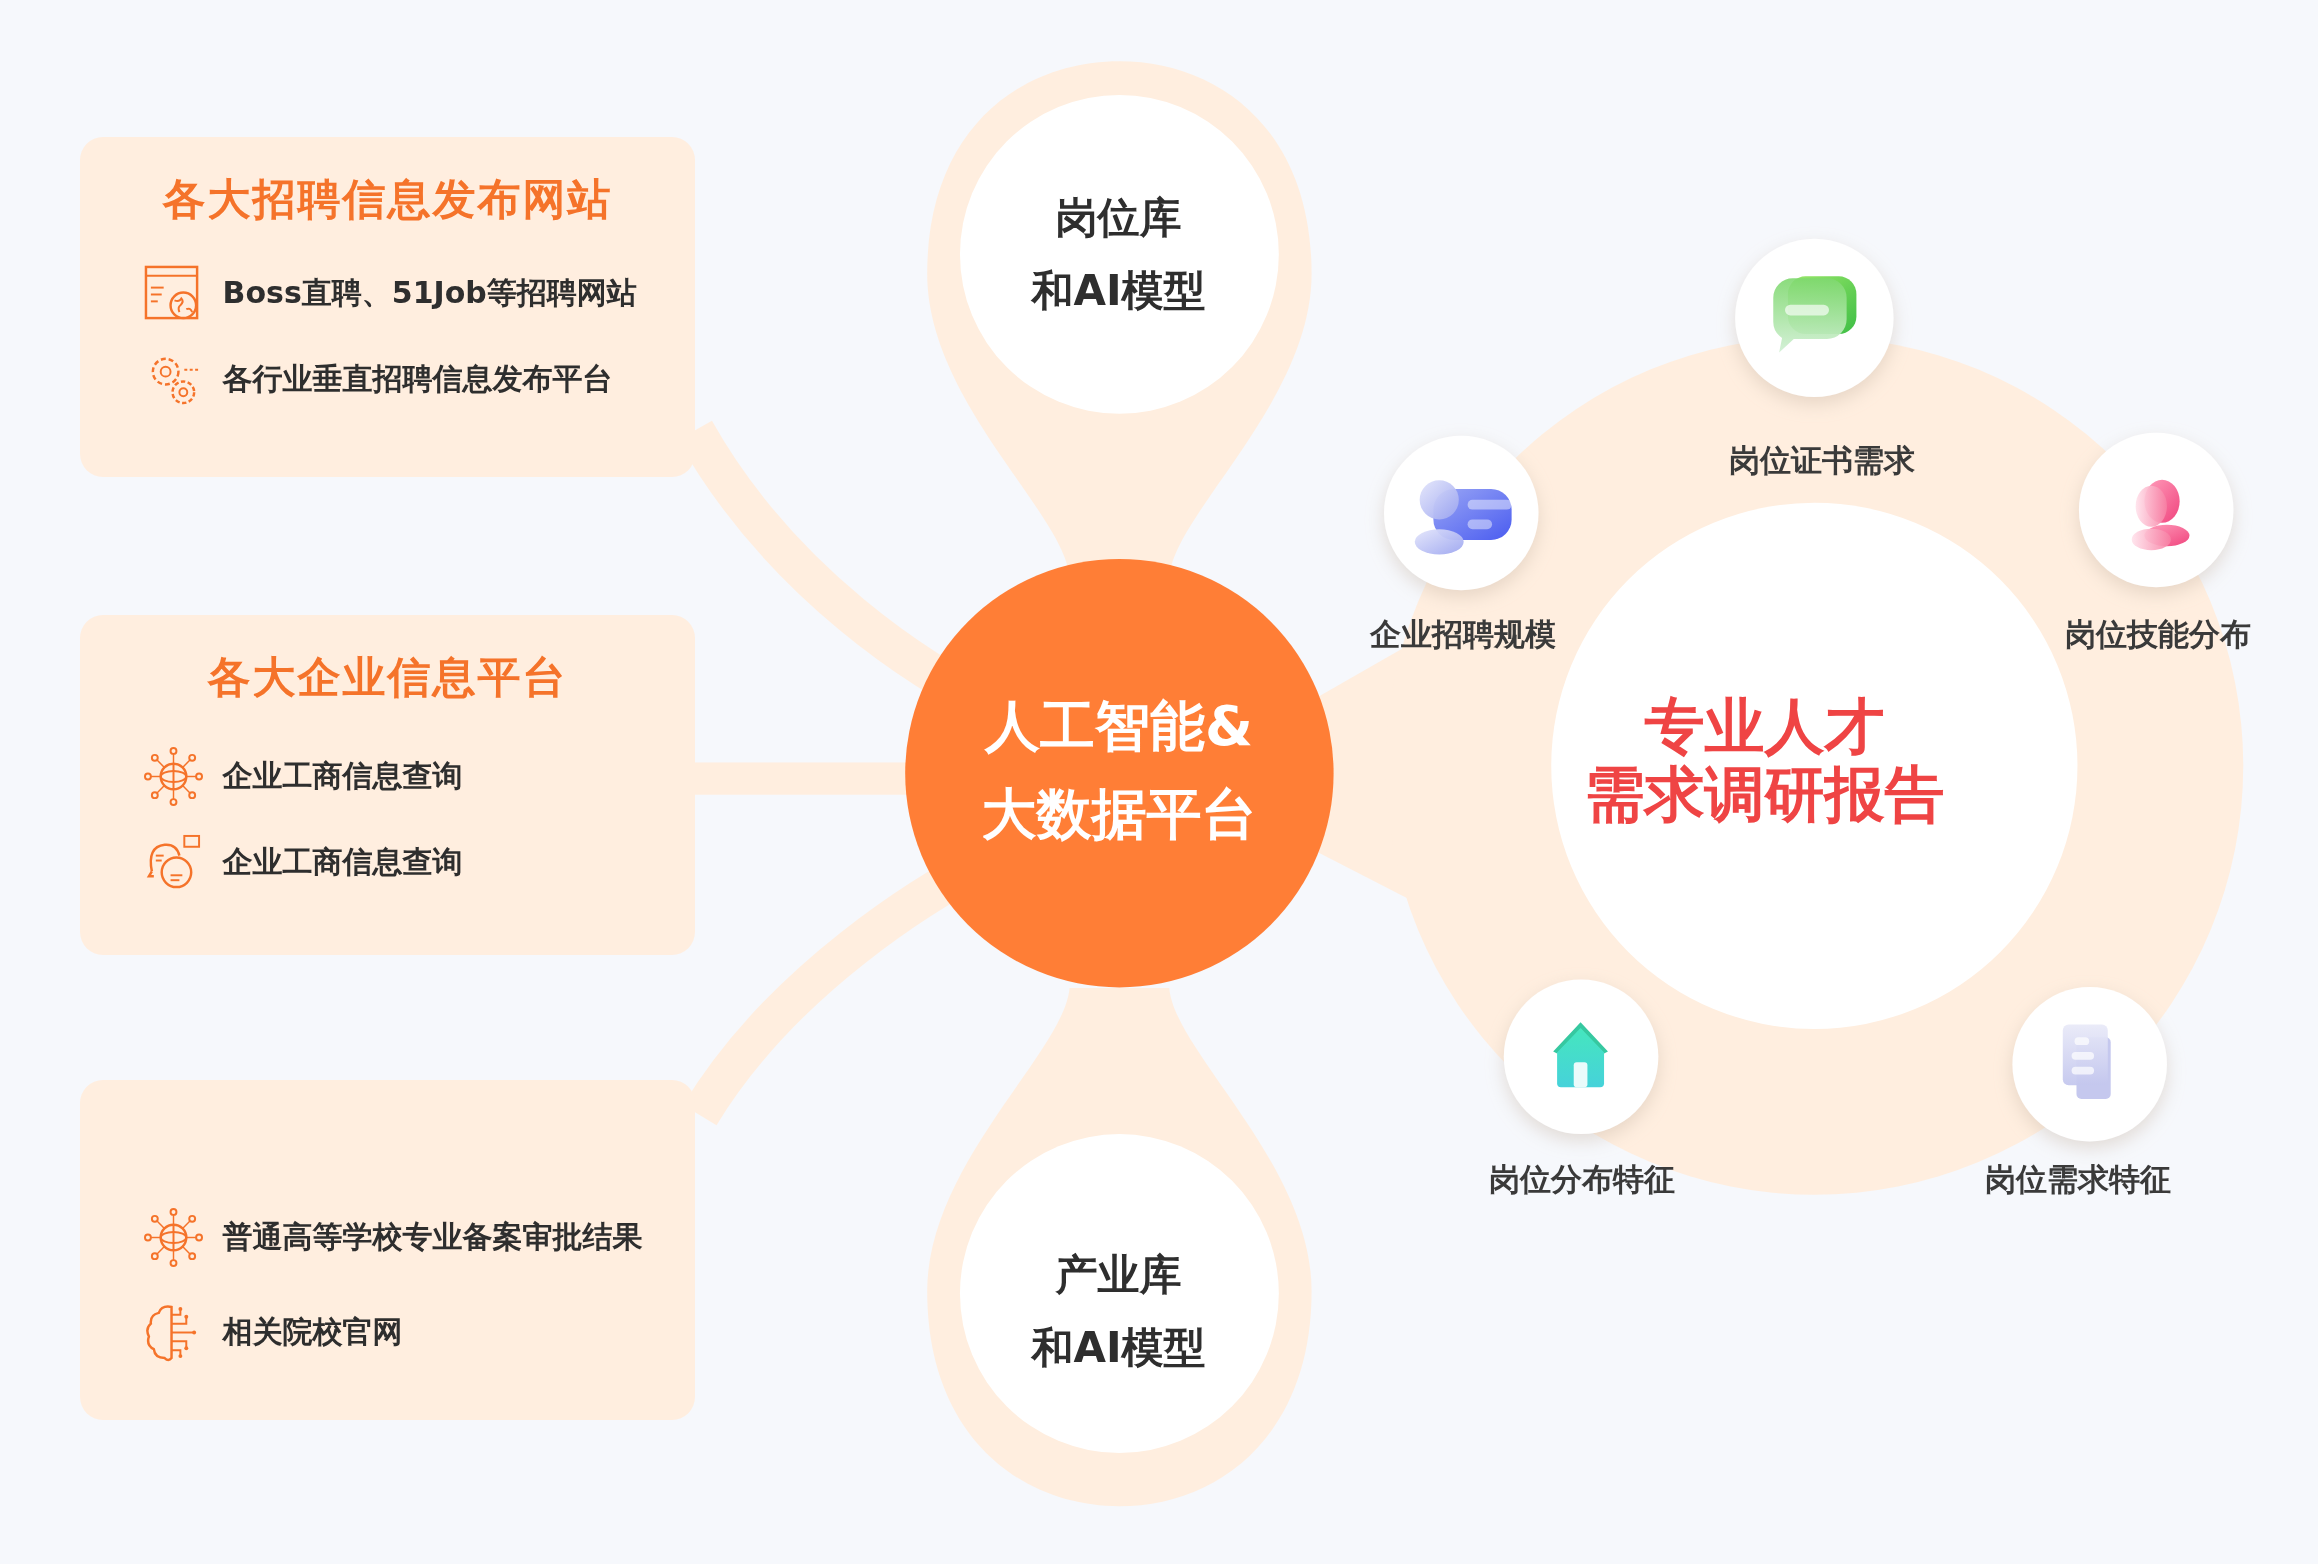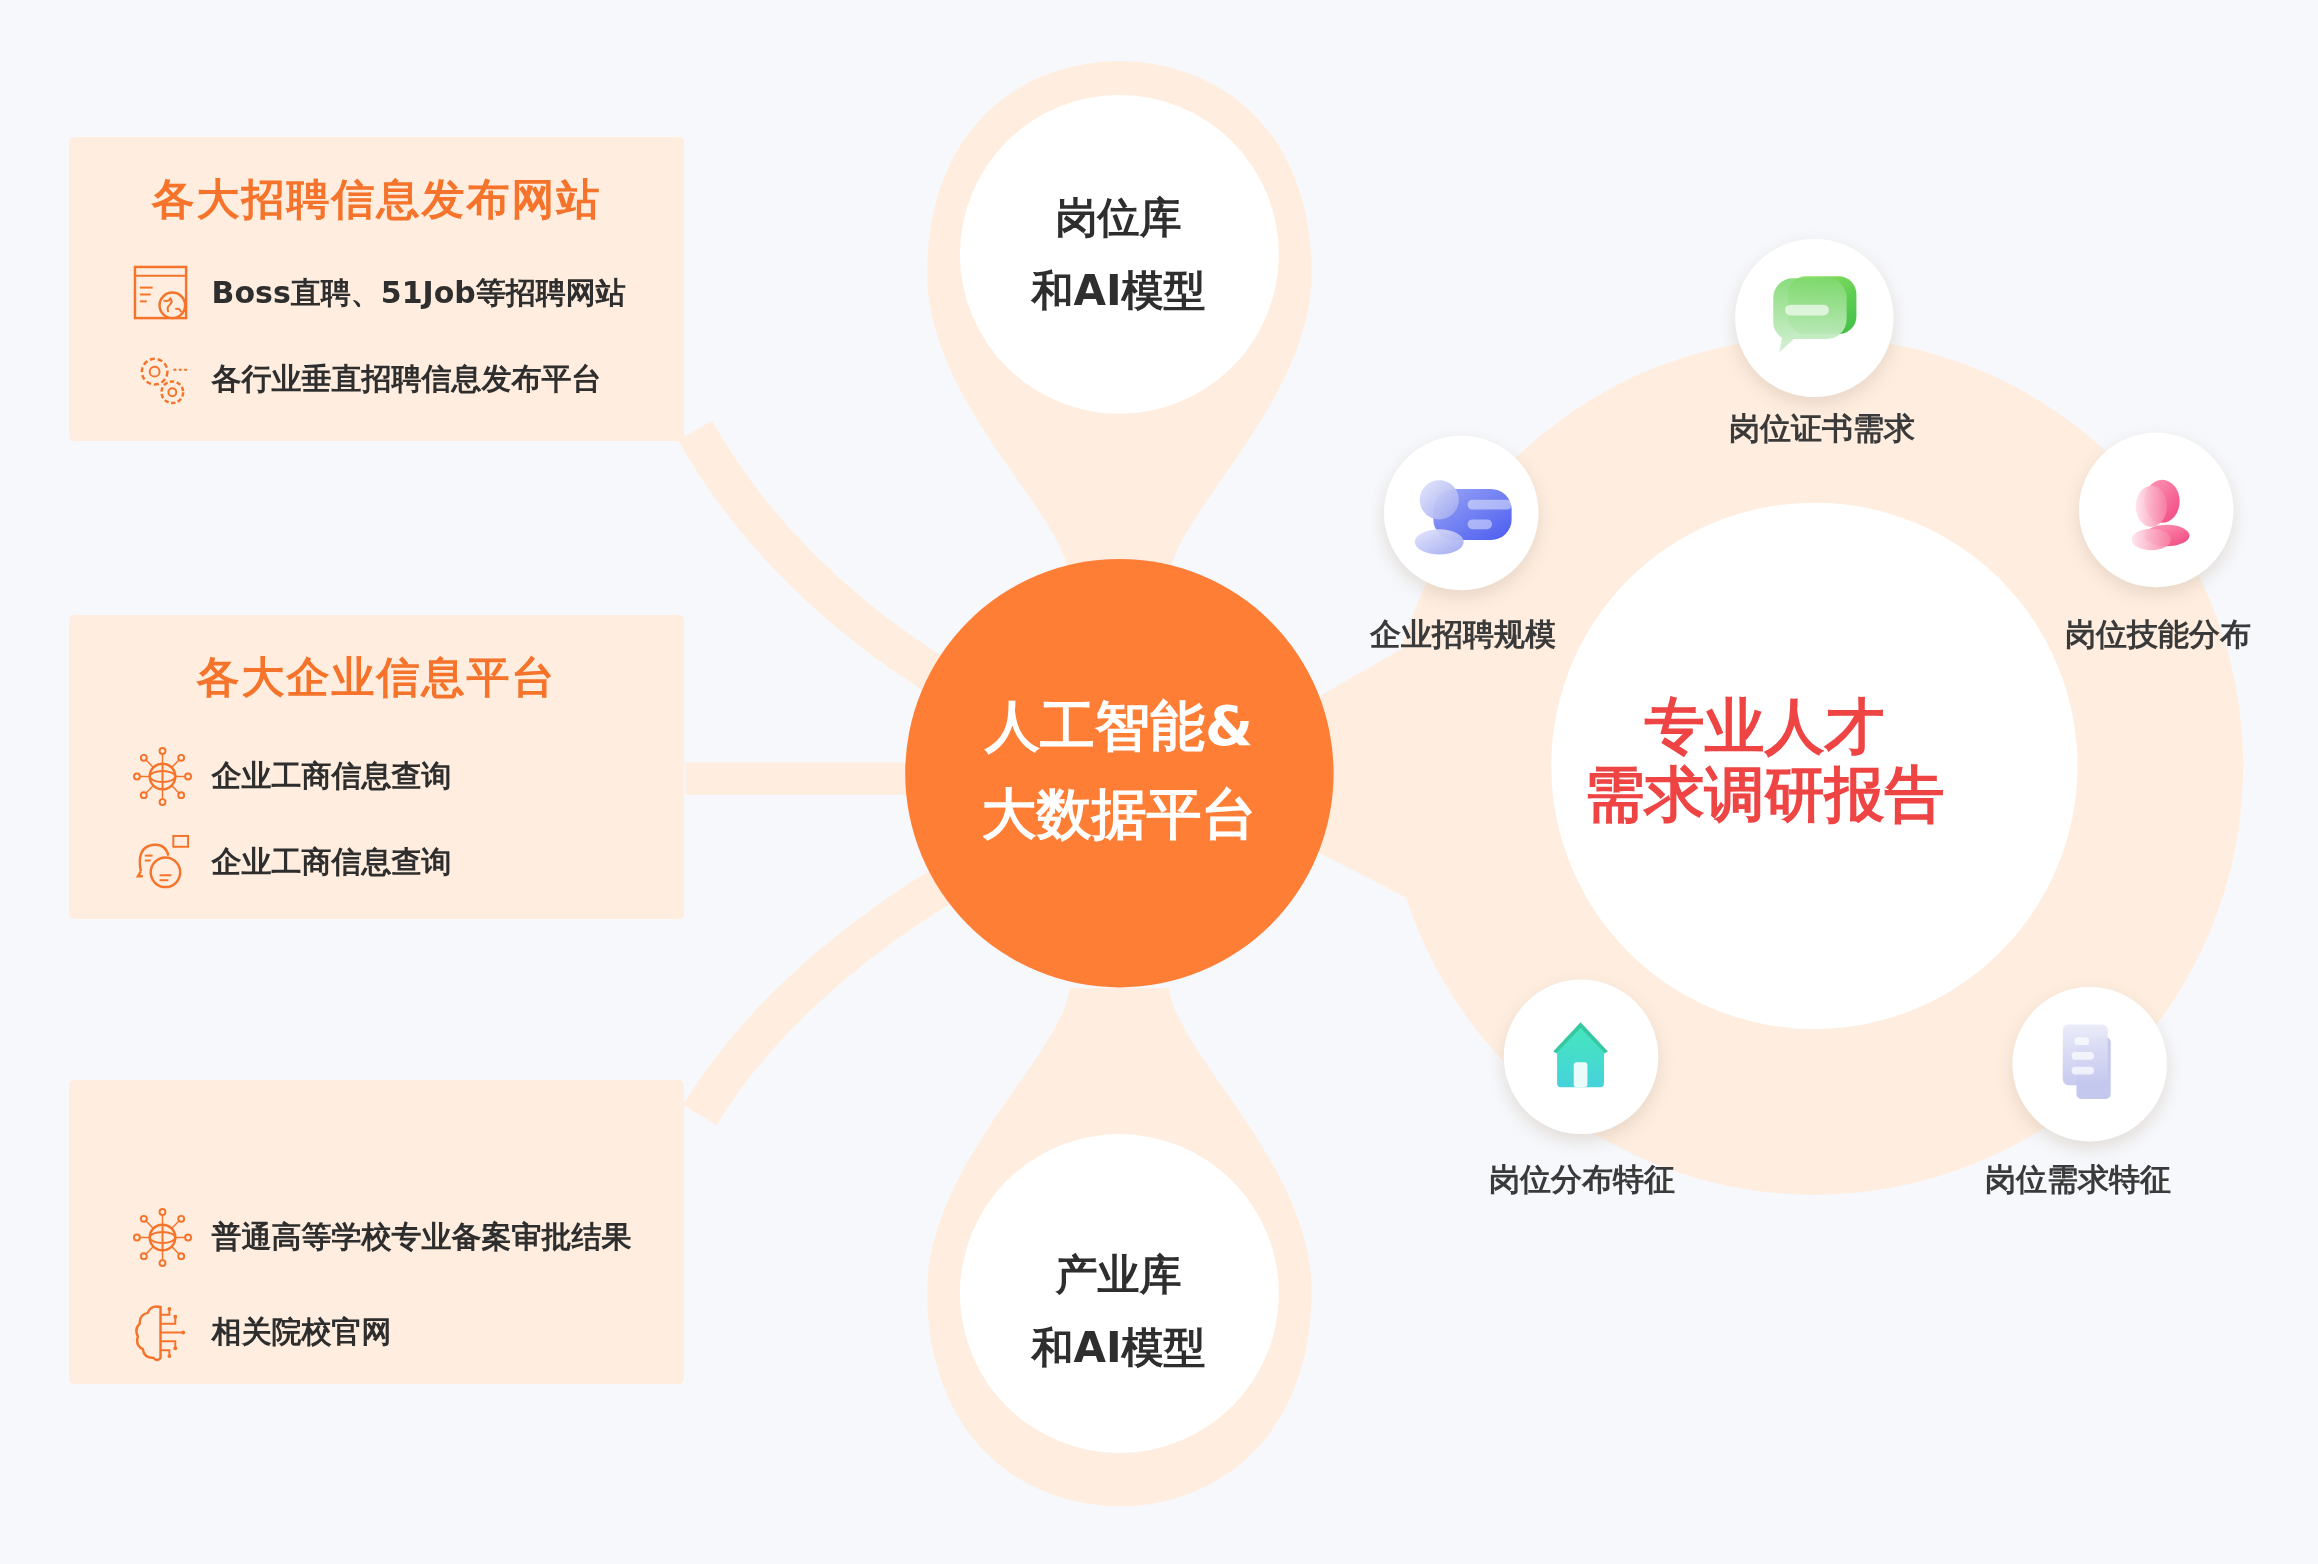--- a/index.html
+++ b/index.html
@@ -1,20 +1,20 @@
 <!DOCTYPE html>
 <html style="font-size:7.8px"><head>
 <meta charset="utf-8">
 <style>
   html, body { margin: 0; padding: 0; background: #F6F8FC; }
   body { width: 2319px; height: 1564px; position: relative; overflow: hidden;
          font-family: "DejaVu Sans", "Liberation Sans", sans-serif; }
   svg.bg { position: absolute; left: 0; top: 0; }
-  .panel { position: absolute; left: 69px; width: 615px; height: 304px;
-           background: #FFEEDF; border-radius: 5px; box-sizing: border-box; }
+  .panel { position: absolute; left: 80px; width: 615px; height: 340px;
+           background: #FFEEDF; border-radius: 23px; box-sizing: border-box; }
   .panel-title { position: absolute; left: 0; right: 0; top: 34px; text-align: center;
                  color: #F5732A; font-weight: bold; font-size: 43px; letter-spacing: 2px; }
   .item { position: absolute; left: 64px; display: flex; align-items: center; }
   .item .ico { width: 59px; height: 59px; margin-right: 19.6px; flex: 0 0 59px; }
   .item .txt { color: #2E2E2E; font-size: 30px; font-weight: bold; white-space: nowrap; }
   .node-text { position: absolute; text-align: center; font-weight: bold; }
   .sat-label { position: absolute; color: #3A3A3A; font-weight: bold; font-size: 31px;
                white-space: nowrap; transform: translateX(-50%); }
 </style>
 </head>
@@ -259,18 +259,18 @@
 <div class="node-text" style="left:972px; top:1238px; width:293px; color:#2E2E2E; font-size:42px; line-height:73px;">
   <div>产业库</div>
   <div>和AI模型</div>
 </div>
 
 <div class="node-text" style="left:1569px; top:692px; width:391px; color:#ef4444; font-size:60px; line-height:68px;">
   <div>专业人才</div>
   <div>需求调研报告</div>
 </div>
 
-<div class="sat-label" style="left:1822px; top:408px;text-align:center;">岗位证书需求</div>
+<div class="sat-label" style="left:1822px; top:440px;text-align:center;">岗位证书需求</div>
 <div class="sat-label" style="left:1463px; top:614px;">企业招聘规模</div>
 <div class="sat-label" style="left:2158px; top:614px;">岗位技能分布</div>
 <div class="sat-label" style="left:1582px; top:1159px;">岗位分布特征</div>
 <div class="sat-label" style="left:2078px; top:1159px;">岗位需求特征</div>
 
 
 </body></html>

